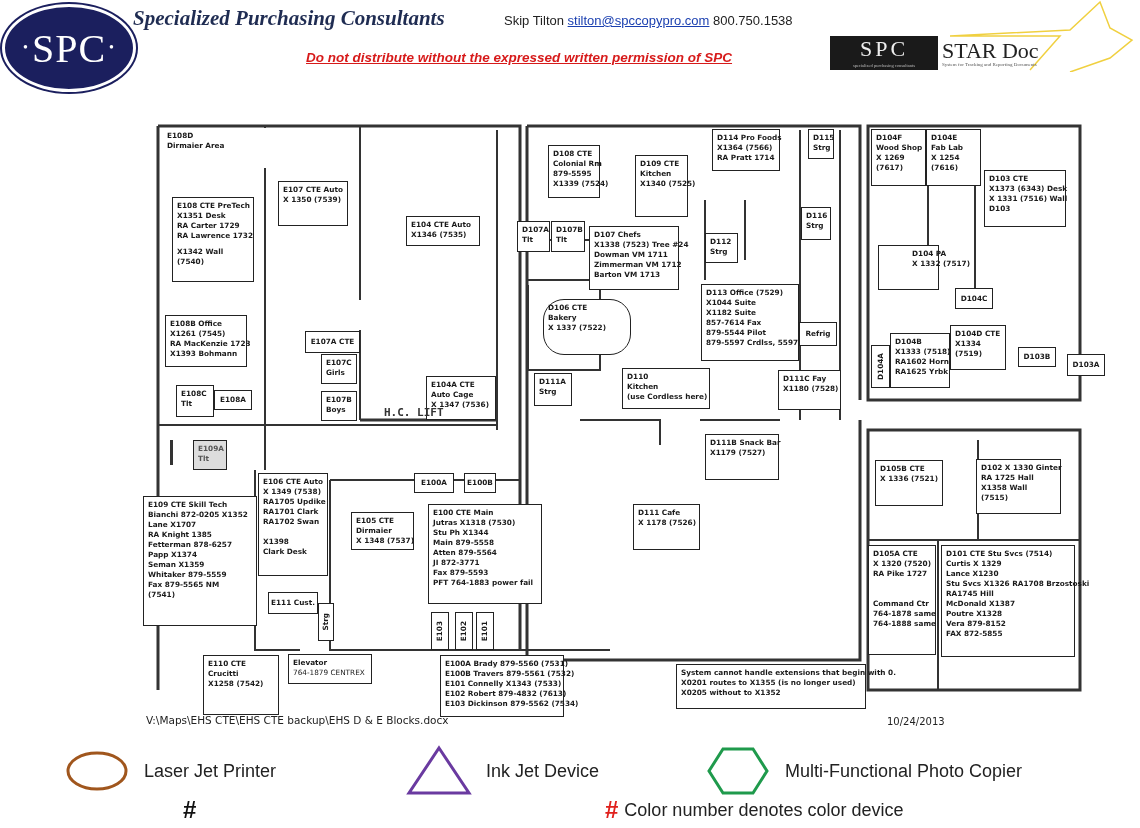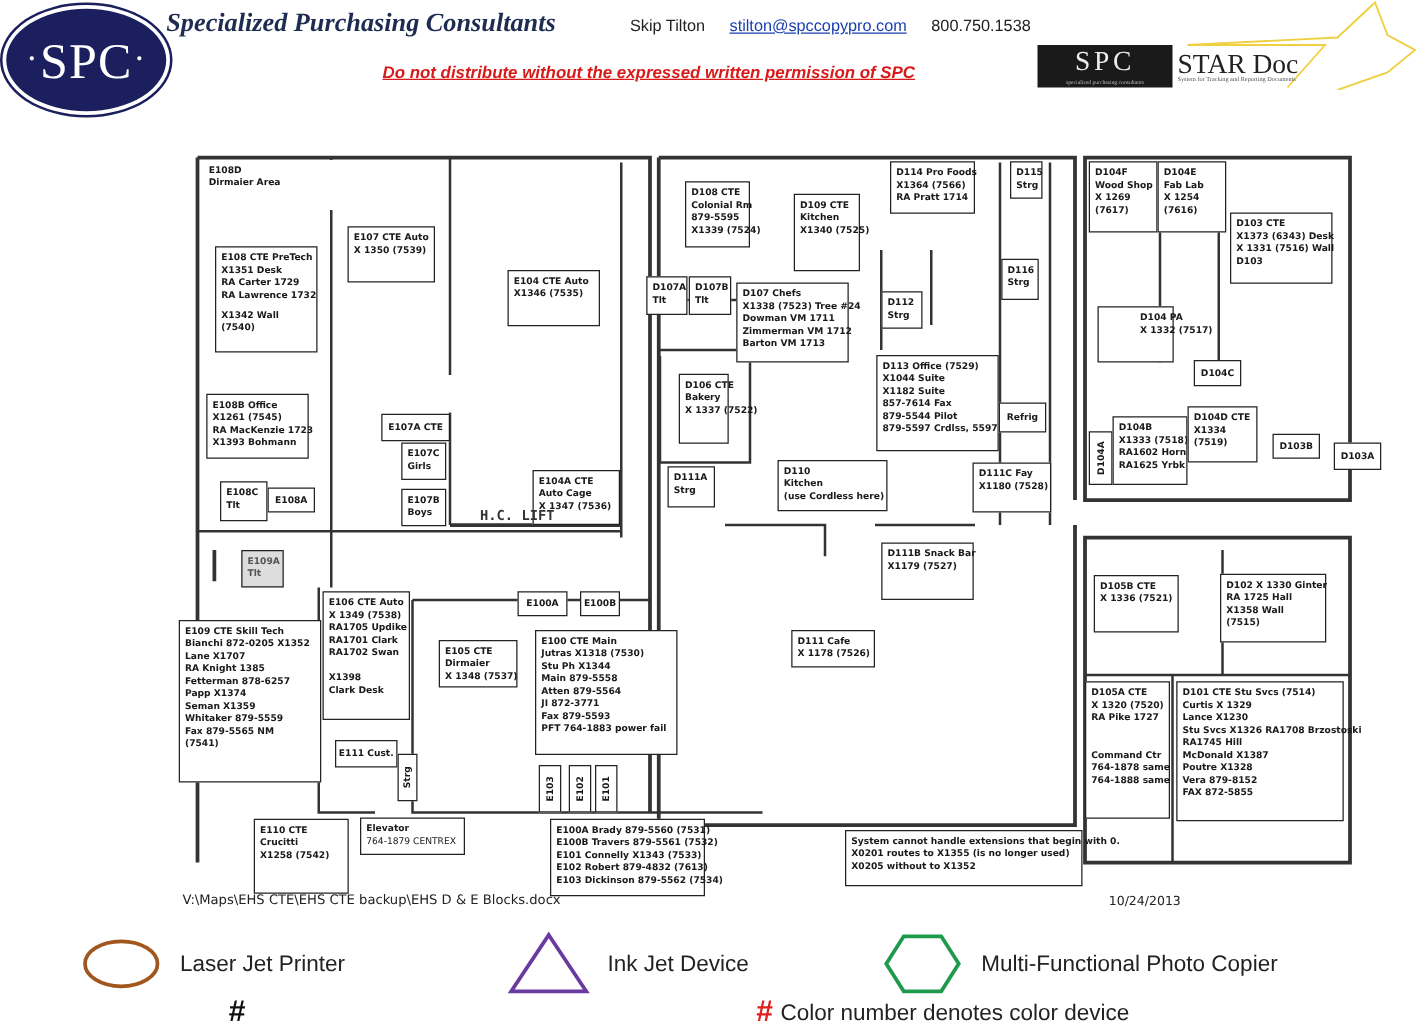--- a/index.html
+++ b/index.html
@@ -3,21 +3,21 @@
 <meta charset="utf-8">
 <style>
   html,body{margin:0;padding:0;background:#fff;}
   body{width:1140px;height:828px;position:relative;overflow:hidden;font-family:"Liberation Sans",sans-serif;color:#111;}
   .abs{position:absolute;}
   
   .logo{left:2px;top:4px;width:128px;height:82px;border-radius:50%;background:#1b1f5e;border:3px solid #fff;box-shadow:0 0 0 2px #1b1f5e;color:#fff;display:flex;align-items:center;justify-content:center;font-family:"Liberation Serif",serif;font-size:40px;letter-spacing:1px;}
   .logo .dot{font-size:14px;margin:0 3px;}
   .company{left:133px;top:6px;font-family:"Liberation Serif",serif;font-style:italic;font-weight:bold;font-size:21px;color:#1f2c52;}
   .contact{left:504px;top:13px;font-size:13px;color:#222;}
-  .contact a{color:#1a3fb0;text-decoration:underline;margin:0 16px;}
+  .contact a{color:#1a3fb0;text-decoration:underline;margin:0 0;}
   .warn{left:306px;top:50px;font-size:13.5px;font-weight:bold;font-style:italic;color:#d71a1a;text-decoration:underline;}
   .stardoc{left:830px;top:30px;width:300px;height:40px;}
   .sd-black{position:absolute;left:0;top:6px;width:108px;height:34px;background:#1a1a1a;color:#eee;font-family:"Liberation Serif",serif;font-size:22px;text-align:center;line-height:26px;letter-spacing:3px;}
   .sd-black small{position:absolute;left:0;right:0;bottom:1px;font-size:4.5px;letter-spacing:0;line-height:6px;color:#bbb;}
   .sd-text{position:absolute;left:112px;top:8px;font-family:"Liberation Serif",serif;font-size:22px;color:#222;}
   .sd-sub{position:absolute;left:112px;top:32px;font-size:5px;color:#555;font-family:"Liberation Serif",serif;}
   
   .plan{left:0;top:0;width:1140px;height:740px;pointer-events:none;}
   .room{position:absolute;border:1px solid #222;background:#fff;font-family:"DejaVu Sans",sans-serif;font-size:7.3px;line-height:10px;padding:3px 4px;box-sizing:border-box;white-space:nowrap;font-weight:bold;color:#1a1a1a;}
   .room .l{display:block;}
@@ -128,21 +128,21 @@
   <span>E107A CTE</span>
 </div>
 <div class="room" style="left:321px;top:354px;width:36px;height:30px;">
   <span class="l">E107C</span>
     <span class="l">Girls</span>
 </div>
 <div class="room" style="left:321px;top:391px;width:36px;height:30px;">
   <span class="l">E107B</span>
     <span class="l">Boys</span>
 </div>
-<div class="room" style="left:406px;top:216px;width:74px;height:45px;">
+<div class="room" style="left:406px;top:216px;width:74px;height:30px;">
   <span class="l">E104 CTE Auto</span>
     <span class="l">X1346 (7535)</span>
 </div>
 <div class="room" style="left:426px;top:376px;width:70px;height:44px;">
   <span class="l">E104A CTE</span>
     <span class="l">Auto Cage</span>
     <span class="l">X 1347 (7536)</span>
 </div>
 <div class="abs lift">H.C. LIFT</div>
 
@@ -268,21 +268,21 @@
   <span class="l">D113 Office (7529)</span>
     <span class="l">X1044 Suite</span>
     <span class="l">X1182 Suite</span>
     <span class="l">857-7614 Fax</span>
     <span class="l">879-5544 Pilot</span>
     <span class="l">879-5597 Crdlss, 5597</span>
 </div>
 <div class="room c" style="left:799px;top:322px;width:38px;height:24px;">
   <span>Refrig</span>
 </div>
-<div class="room" style="left:543px;top:299px;width:40px;height:56px;">
+<div class="room" style="left:543px;top:299px;width:88px;height:56px;border-radius:21px;">
   <span class="l">D106 CTE</span>
     <span class="l">Bakery</span>
     <span class="l">X 1337 (7522)</span>
 </div>
 <div class="room" style="left:534px;top:373px;width:38px;height:33px;">
   <span class="l">D111A</span>
     <span class="l">Strg</span>
 </div>
 <div class="room" style="left:622px;top:368px;width:88px;height:41px;">
   <span class="l">D110</span>
@@ -290,21 +290,21 @@
     <span class="l">(use Cordless here)</span>
 </div>
 <div class="room" style="left:778px;top:370px;width:63px;height:40px;">
   <span class="l">D111C Fay</span>
     <span class="l">X1180 (7528)</span>
 </div>
 <div class="room" style="left:705px;top:434px;width:74px;height:46px;">
   <span class="l">D111B Snack Bar</span>
     <span class="l">X1179 (7527)</span>
 </div>
-<div class="room" style="left:633px;top:504px;width:67px;height:30px;">
+<div class="room" style="left:633px;top:504px;width:67px;height:46px;">
   <span class="l">D111 Cafe</span>
     <span class="l">X 1178 (7526)</span>
 </div>
 <div class="room" style="left:676px;top:664px;width:190px;height:45px;">
   <span class="l">System cannot handle extensions that begin with 0.</span>
     <span class="l">X0201 routes to X1355 (is no longer used)</span>
     <span class="l">X0205 without to X1352</span>
 </div>
 
 <div class="room" style="left:871px;top:129px;width:55px;height:57px;">

